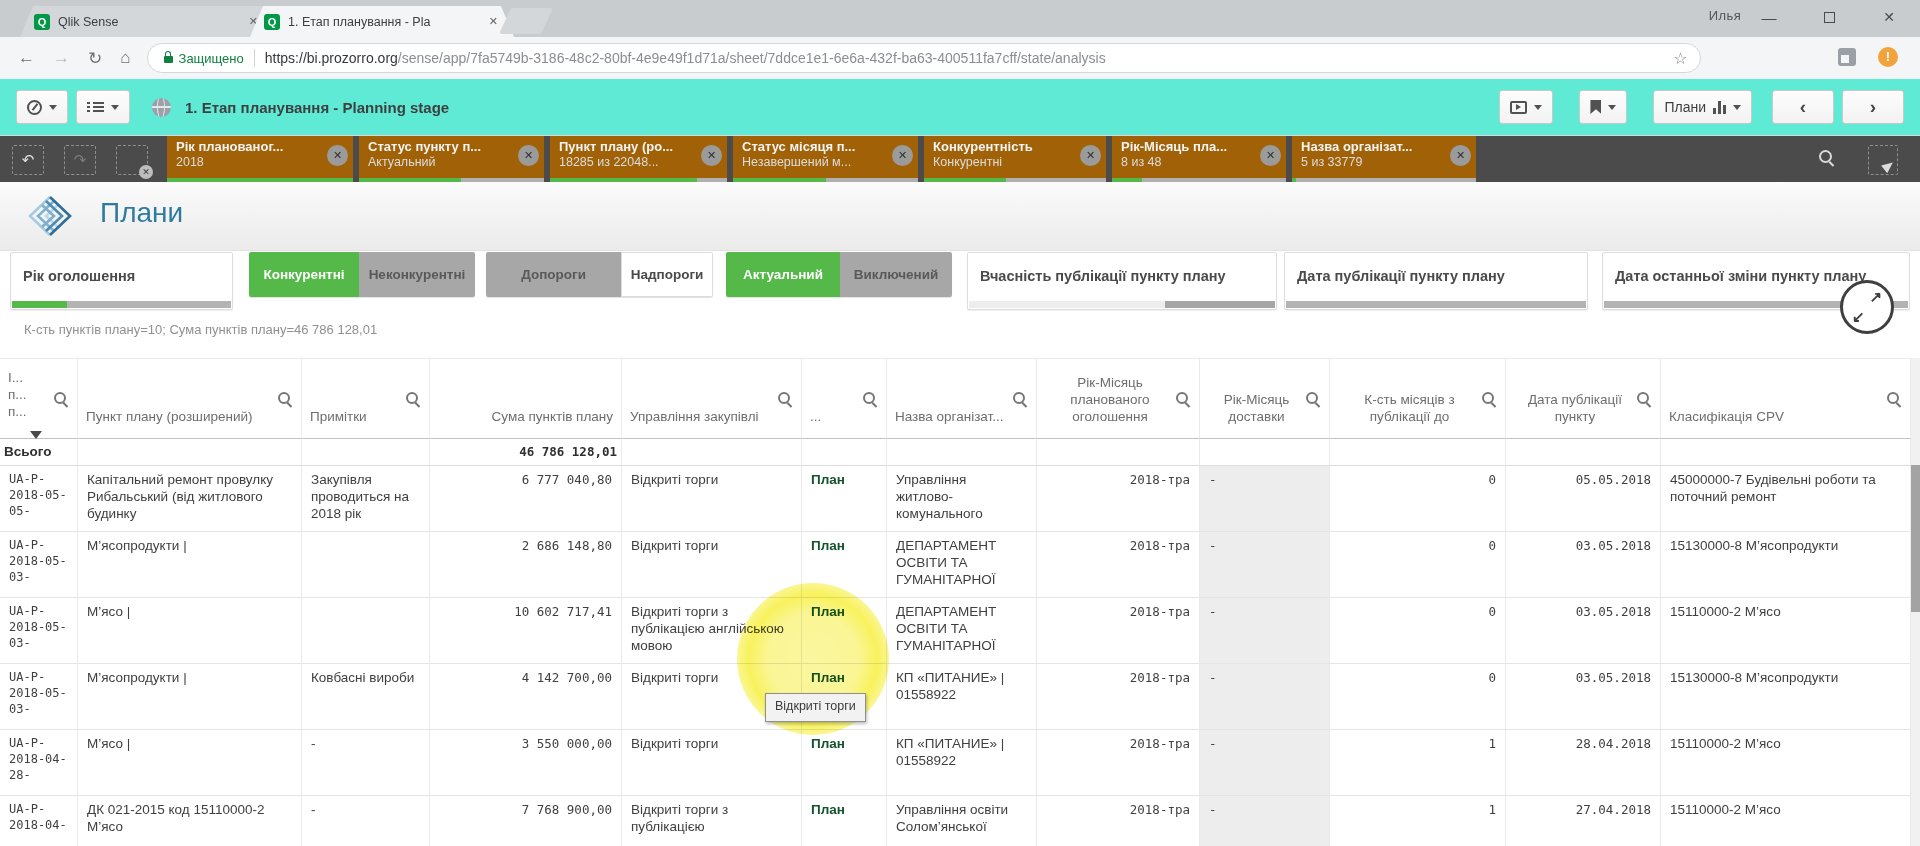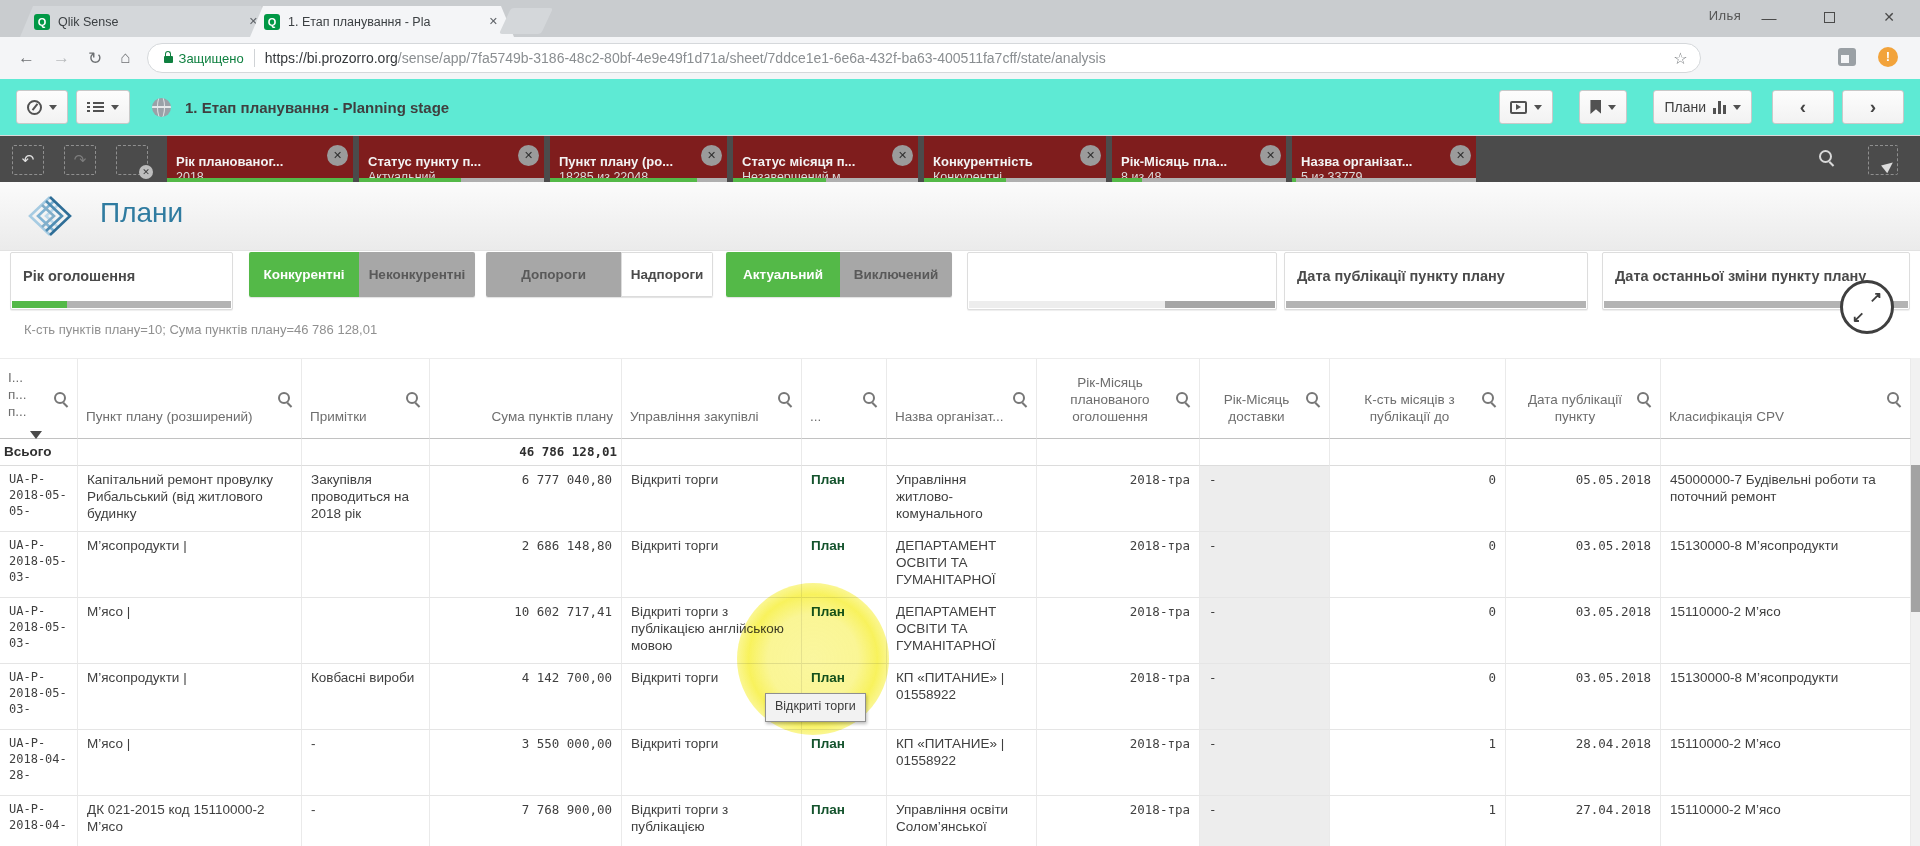--- a/index.html
+++ b/index.html
@@ -64,21 +64,21 @@
   .planlbl{font-size:14px;color:#3f3f3f;}
   .sp{flex:1;}
   
   .selbar{position:absolute;left:0;top:136px;width:1920px;height:46px;background:#4b4b4b;}
   .selbtn{position:absolute;top:9px;width:30px;height:28px;border:1px dashed #8f8f8f;border-radius:2px;
           color:#e2e2e2;font-size:15px;display:flex;align-items:center;justify-content:center;}
   .selbtn.dim{color:#7d7d7d;}
   .selbtn .mini-x{position:absolute;right:-6px;bottom:-5px;width:14px;height:14px;border-radius:50%;background:#bdbdbd;
                   color:#3a3a3a;font-size:9px;line-height:14px;text-align:center;}
   .chips{position:absolute;left:167px;top:0;height:46px;display:flex;}
-  .chip{position:relative;height:46px;background:#7f1d1d;margin-right:6px;box-sizing:border-box;padding:18px 26px 0 9px;overflow:hidden;}
+  .chip{position:relative;height:46px;background:#a16207;margin-right:6px;box-sizing:border-box;padding:3px 26px 0 9px;overflow:hidden;}
   .chip-field{font-size:13px;font-weight:bold;color:#f3f3f3;white-space:nowrap;overflow:hidden;}
   .chip-value{font-size:12.5px;color:#dcdcdc;white-space:nowrap;overflow:hidden;margin-top:1px;}
   .chip-x{position:absolute;right:5px;top:9px;width:21px;height:21px;border-radius:50%;background:#9b9b9b;color:#2f2f2f;
           font-size:11px;line-height:21px;text-align:center;}
   .chip-bar{position:absolute;left:0;bottom:0;width:100%;height:4px;background:#b0b0b0;}
   .chip-bar-green{height:4px;background:#54b948;}
   .selbar .mag.w{position:absolute;left:1818px;top:13px;}
   .mag{width:16px;height:16px;position:relative;display:inline-block;flex:0 0 16px;}
   .mag::before{content:"";position:absolute;left:1px;top:1px;width:8px;height:8px;border:2px solid #767676;border-radius:50%;}
   .mag::after{content:"";position:absolute;left:11px;top:11px;width:6px;height:2px;background:#767676;transform:rotate(45deg);transform-origin:0 0;}
@@ -310,20 +310,21 @@
       </div>
       <div class="ftog" style="left: 486px; width: 227px;">
         <div class="fopt excluded" style="width: 140px;">Допороги</div>
         <div class="fopt neutral" style="width: 95px;">Надпороги</div>
       </div>
       <div class="ftog" style="left: 726px; width: 226px;">
         <div class="fopt selected" style="width: 114px;">Актуальний</div>
         <div class="fopt excluded" style="width: 112px;">Виключений</div>
       </div>
       <div class="fbox" style="left: 967px; width: 310px;">
+        <span class="flabel">Вчасність публікації пункту плану</span>
         <div class="fbar">
           <i style="width: 64%; background: rgb(237, 237, 237);"></i>
           <i style="width: 36%; background: rgb(166, 166, 166);"></i>
         </div>
       </div>
       <div class="fbox" style="left: 1284px; width: 304px;">
         <span class="flabel">Дата публікації пункту плану</span>
         <div class="fbar">
           <i style="width: 100%; background: rgb(179, 179, 179);"></i>
         </div>

